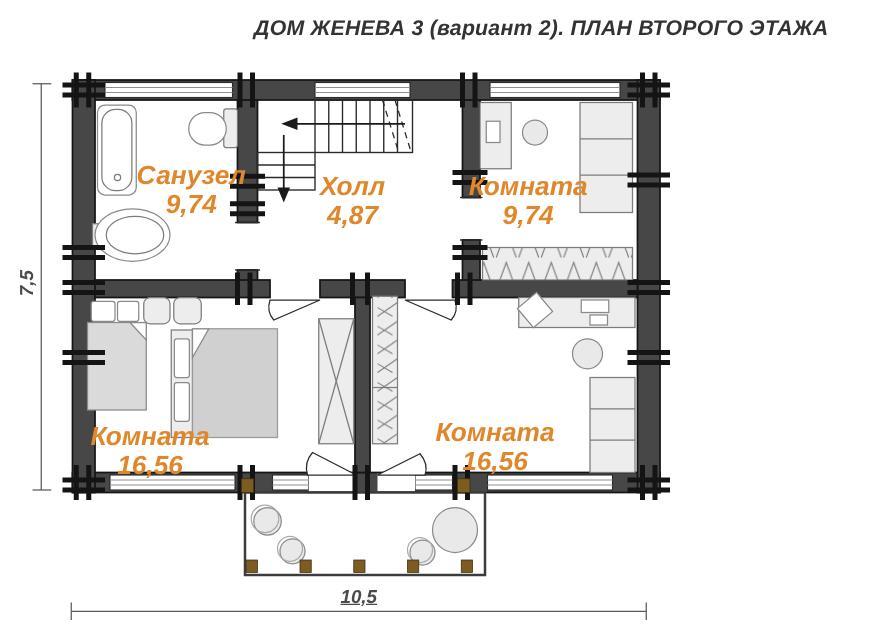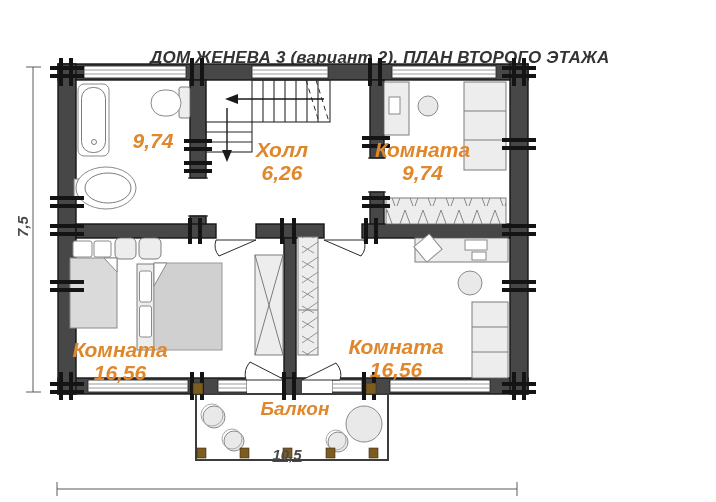--- a/index.html
+++ b/index.html
@@ -2,22 +2,22 @@
 <html style="--label_orange: #e0872b; --wall_dark: #474747; --wall_edge: #161616; --tie_black: #141414; --post_brown: #7d5c20; --title_color: #333333; --dim_color: #4a4a4a;"><head>
 <meta charset="utf-8">
 <style>
   :root{
     --label_orange:#e0872b; --wall_dark:#474747; --wall_edge:#161616;
     --tie_black:#141414; --post_brown:#7d5c20; --title_color:#333333; --dim_color:#4a4a4a;
   }
   html,body{margin:0;padding:0;background:#ffffff;}
   .stage{position:relative;width:716px;height:502px;background:#ffffff;overflow:hidden;
          font-family:"Liberation Sans", sans-serif;}
-  .title{position:absolute;left:150px;top:13px;width:566px;
-         font-size:17px;font-weight:bold;font-style:italic;color:var(--title_color);letter-spacing:.2px;margin-top:35px;}
+  .title{position:absolute;left:150px;top:13px;width:566px;text-align:center;
+         font-size:17px;font-weight:bold;font-style:italic;color:var(--title_color);letter-spacing:.2px;}
   svg{position:absolute;left:0;top:0;}
   .wall{fill:var(--wall_dark);stroke:var(--wall_edge);stroke-width:1.4;}
   .tie{fill:var(--tie_black);}
   .win{fill:#ffffff;stroke:#2a2a2a;stroke-width:0.9;}
   .winline{stroke:#909090;stroke-width:0.9;}
   .furn{fill:#ededed;stroke:#7c7c7c;stroke-width:1;}
   .furnw{fill:#ffffff;stroke:#8a8a8a;stroke-width:1;}
   .bed{fill:#dadada;stroke:#8a8a8a;stroke-width:1;}
   .blanket{fill:#d0d0d0;stroke:#9a9a9a;stroke-width:1;}
   .ln{stroke:#7c7c7c;stroke-width:1;fill:none;}
@@ -310,38 +310,38 @@
       <line class="dim" x1="33" y1="67" x2="33" y2="392"></line>
       <line class="dim" x1="26" y1="67" x2="41" y2="67"></line>
       <line class="dim" x1="26" y1="392" x2="41" y2="392"></line>
       <line class="dim" x1="57" y1="489" x2="517" y2="489"></line>
       <line class="dim" x1="57" y1="482" x2="57" y2="496"></line>
       <line class="dim" x1="517" y1="482" x2="517" y2="496"></line>
     </g>
   </svg>
 
   <div class="room-label" style="left:93px;top:129px;width:120px;">
+    <span>Санузел</span>
     <span class="area">9,74</span>
   </div>
   <div class="room-label" style="left:232px;top:138px;width:100px;">
     <span>Холл</span>
-    <span class="area">6,26</span>
+    <span class="area">4,87</span>
   </div>
   <div class="room-label" style="left:355px;top:138px;width:135px;">
     <span>Комната</span>
     <span class="area">9,74</span>
   </div>
   <div class="room-label" style="left:45px;top:338px;width:150px;">
     <span>Комната</span>
     <span class="area">16,56</span>
   </div>
   <div class="room-label" style="left:321px;top:335px;width:150px;">
     <span>Комната</span>
     <span class="area">16,56</span>
   </div>
   <div class="room-label balcony-label" style="left:235px;top:398px;width:120px;">
-    <span>Балкон</span>
   </div>
 
   <div class="dim-label dim-left" style="left:0px;top:218px;width:44px;">7,5</div>
-  <div class="dim-label" style="left:247px;top:446px;width:80px;text-decoration:underline;">10,5</div>
+  <div class="dim-label" style="left:247px;top:469px;width:80px;text-decoration:underline;">10,5</div>
 
 </div>
 
 </body></html>

